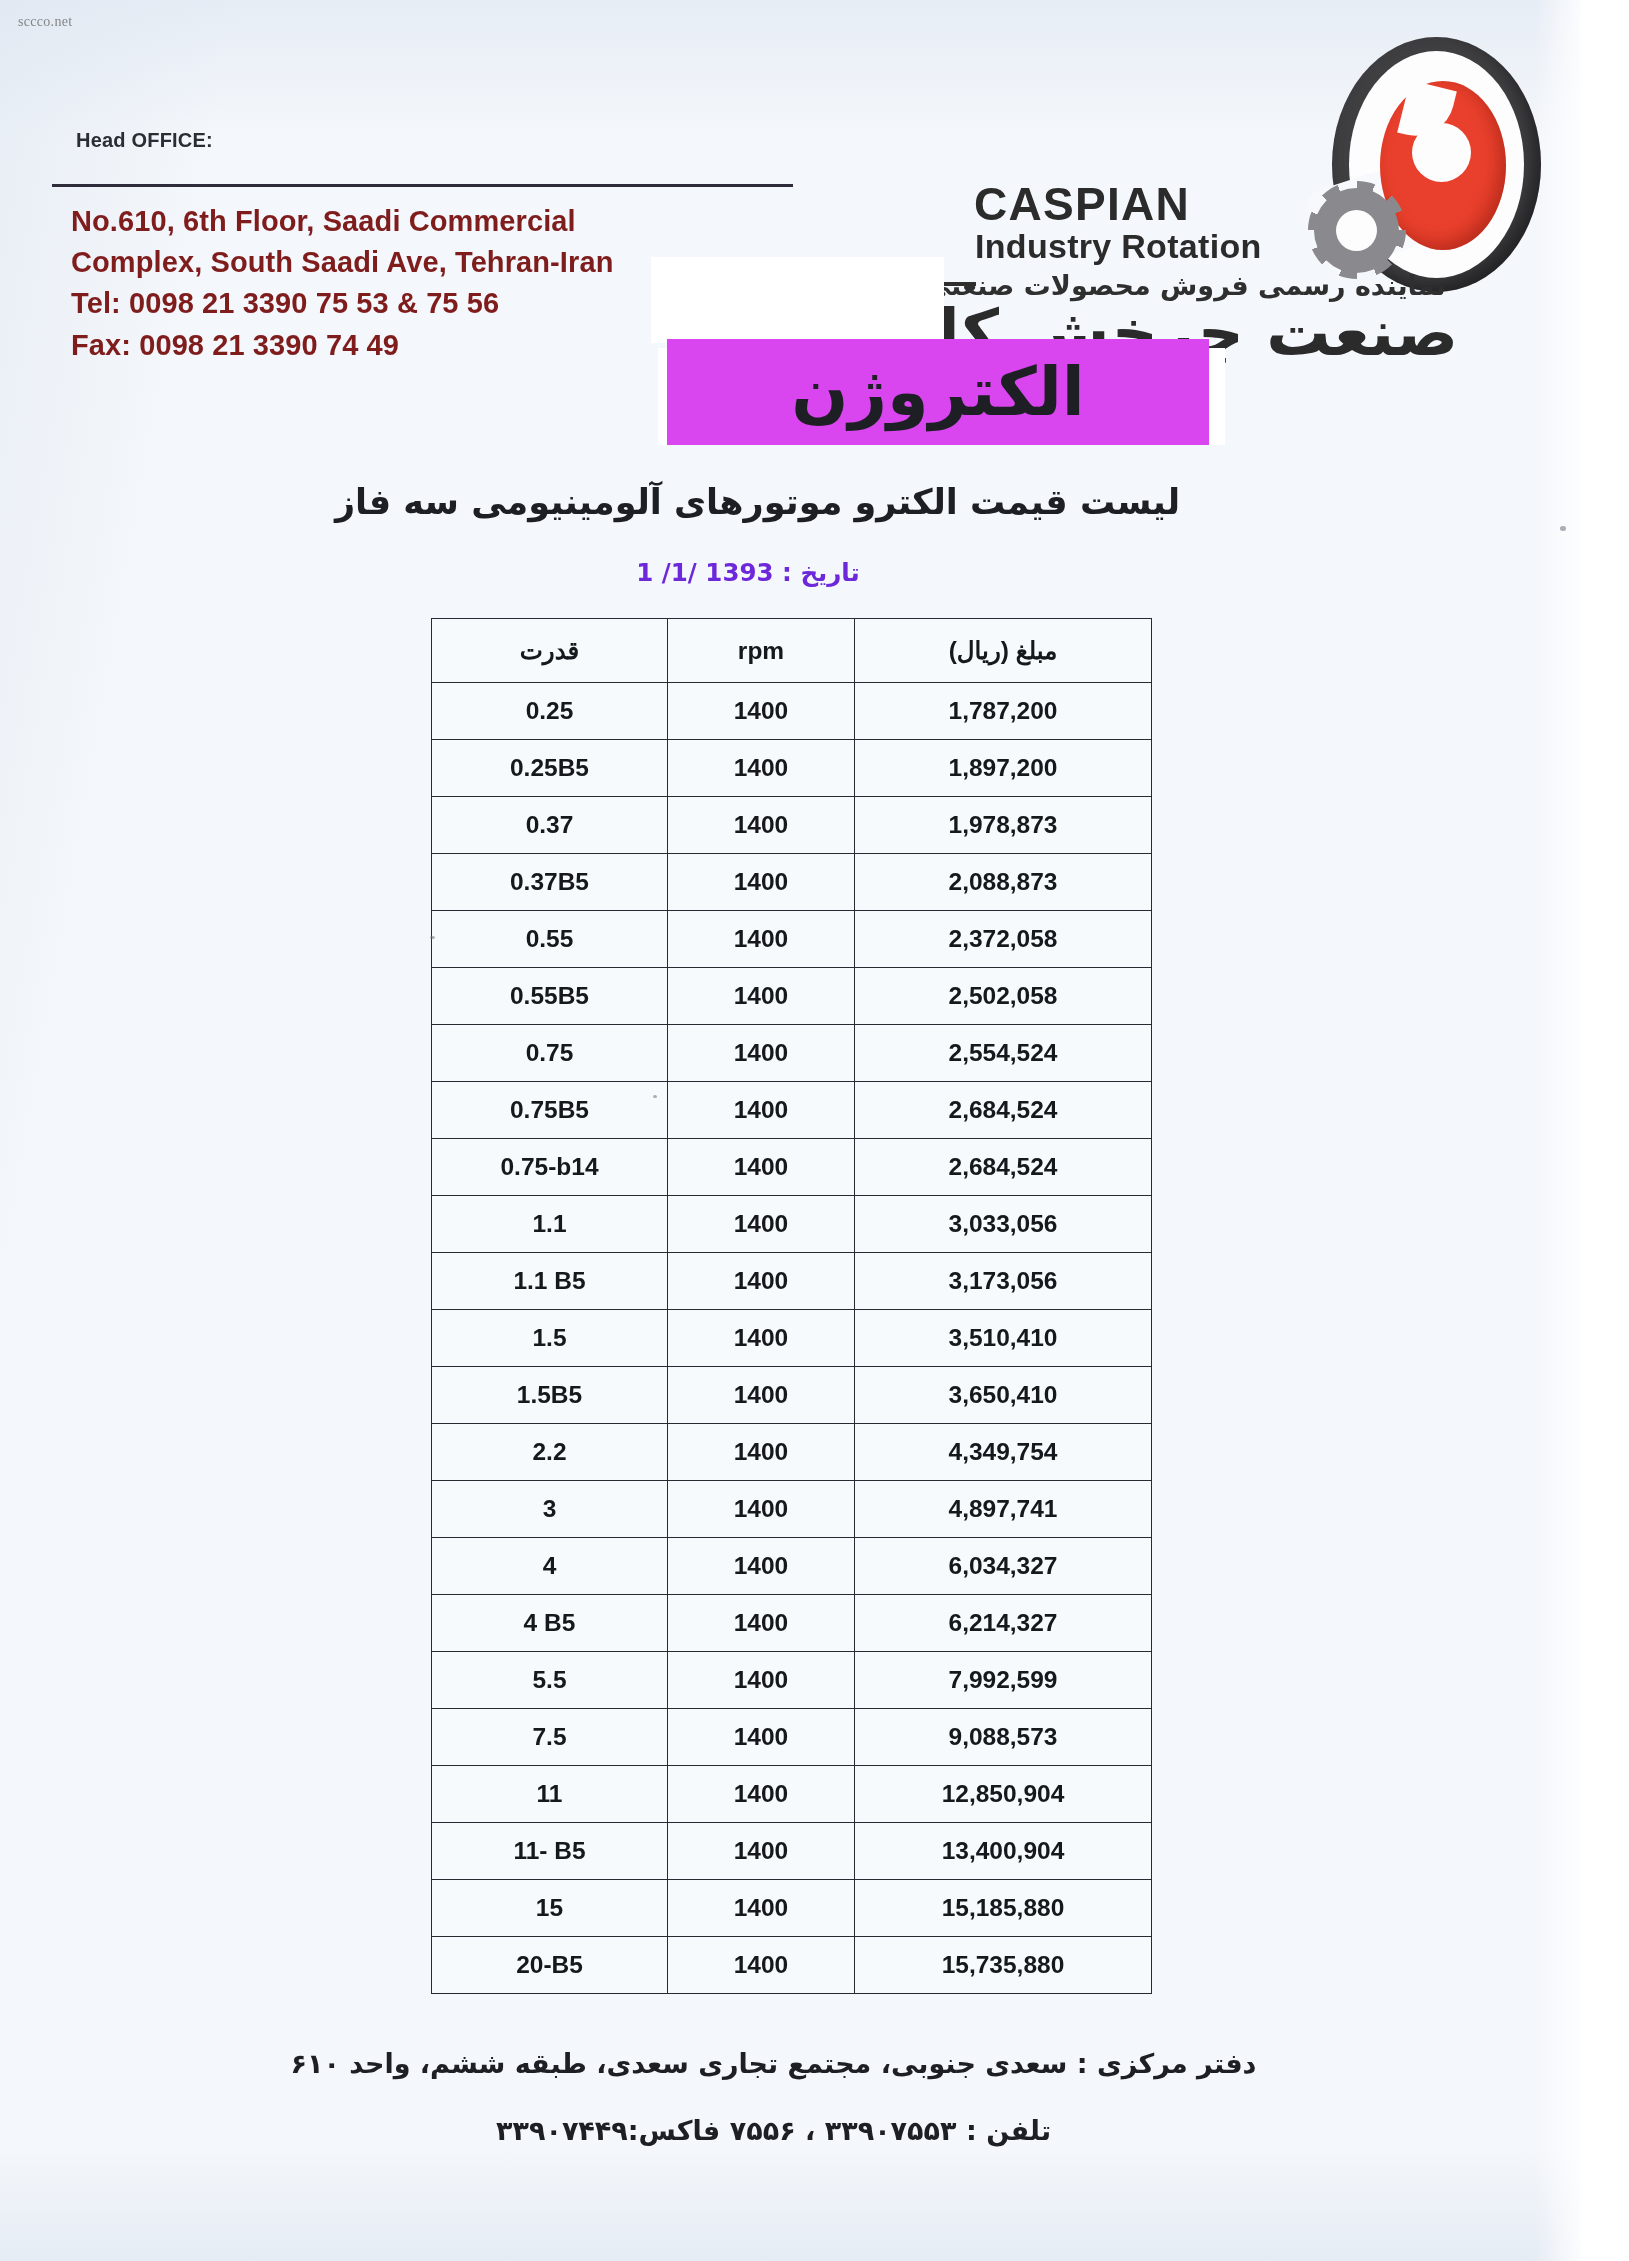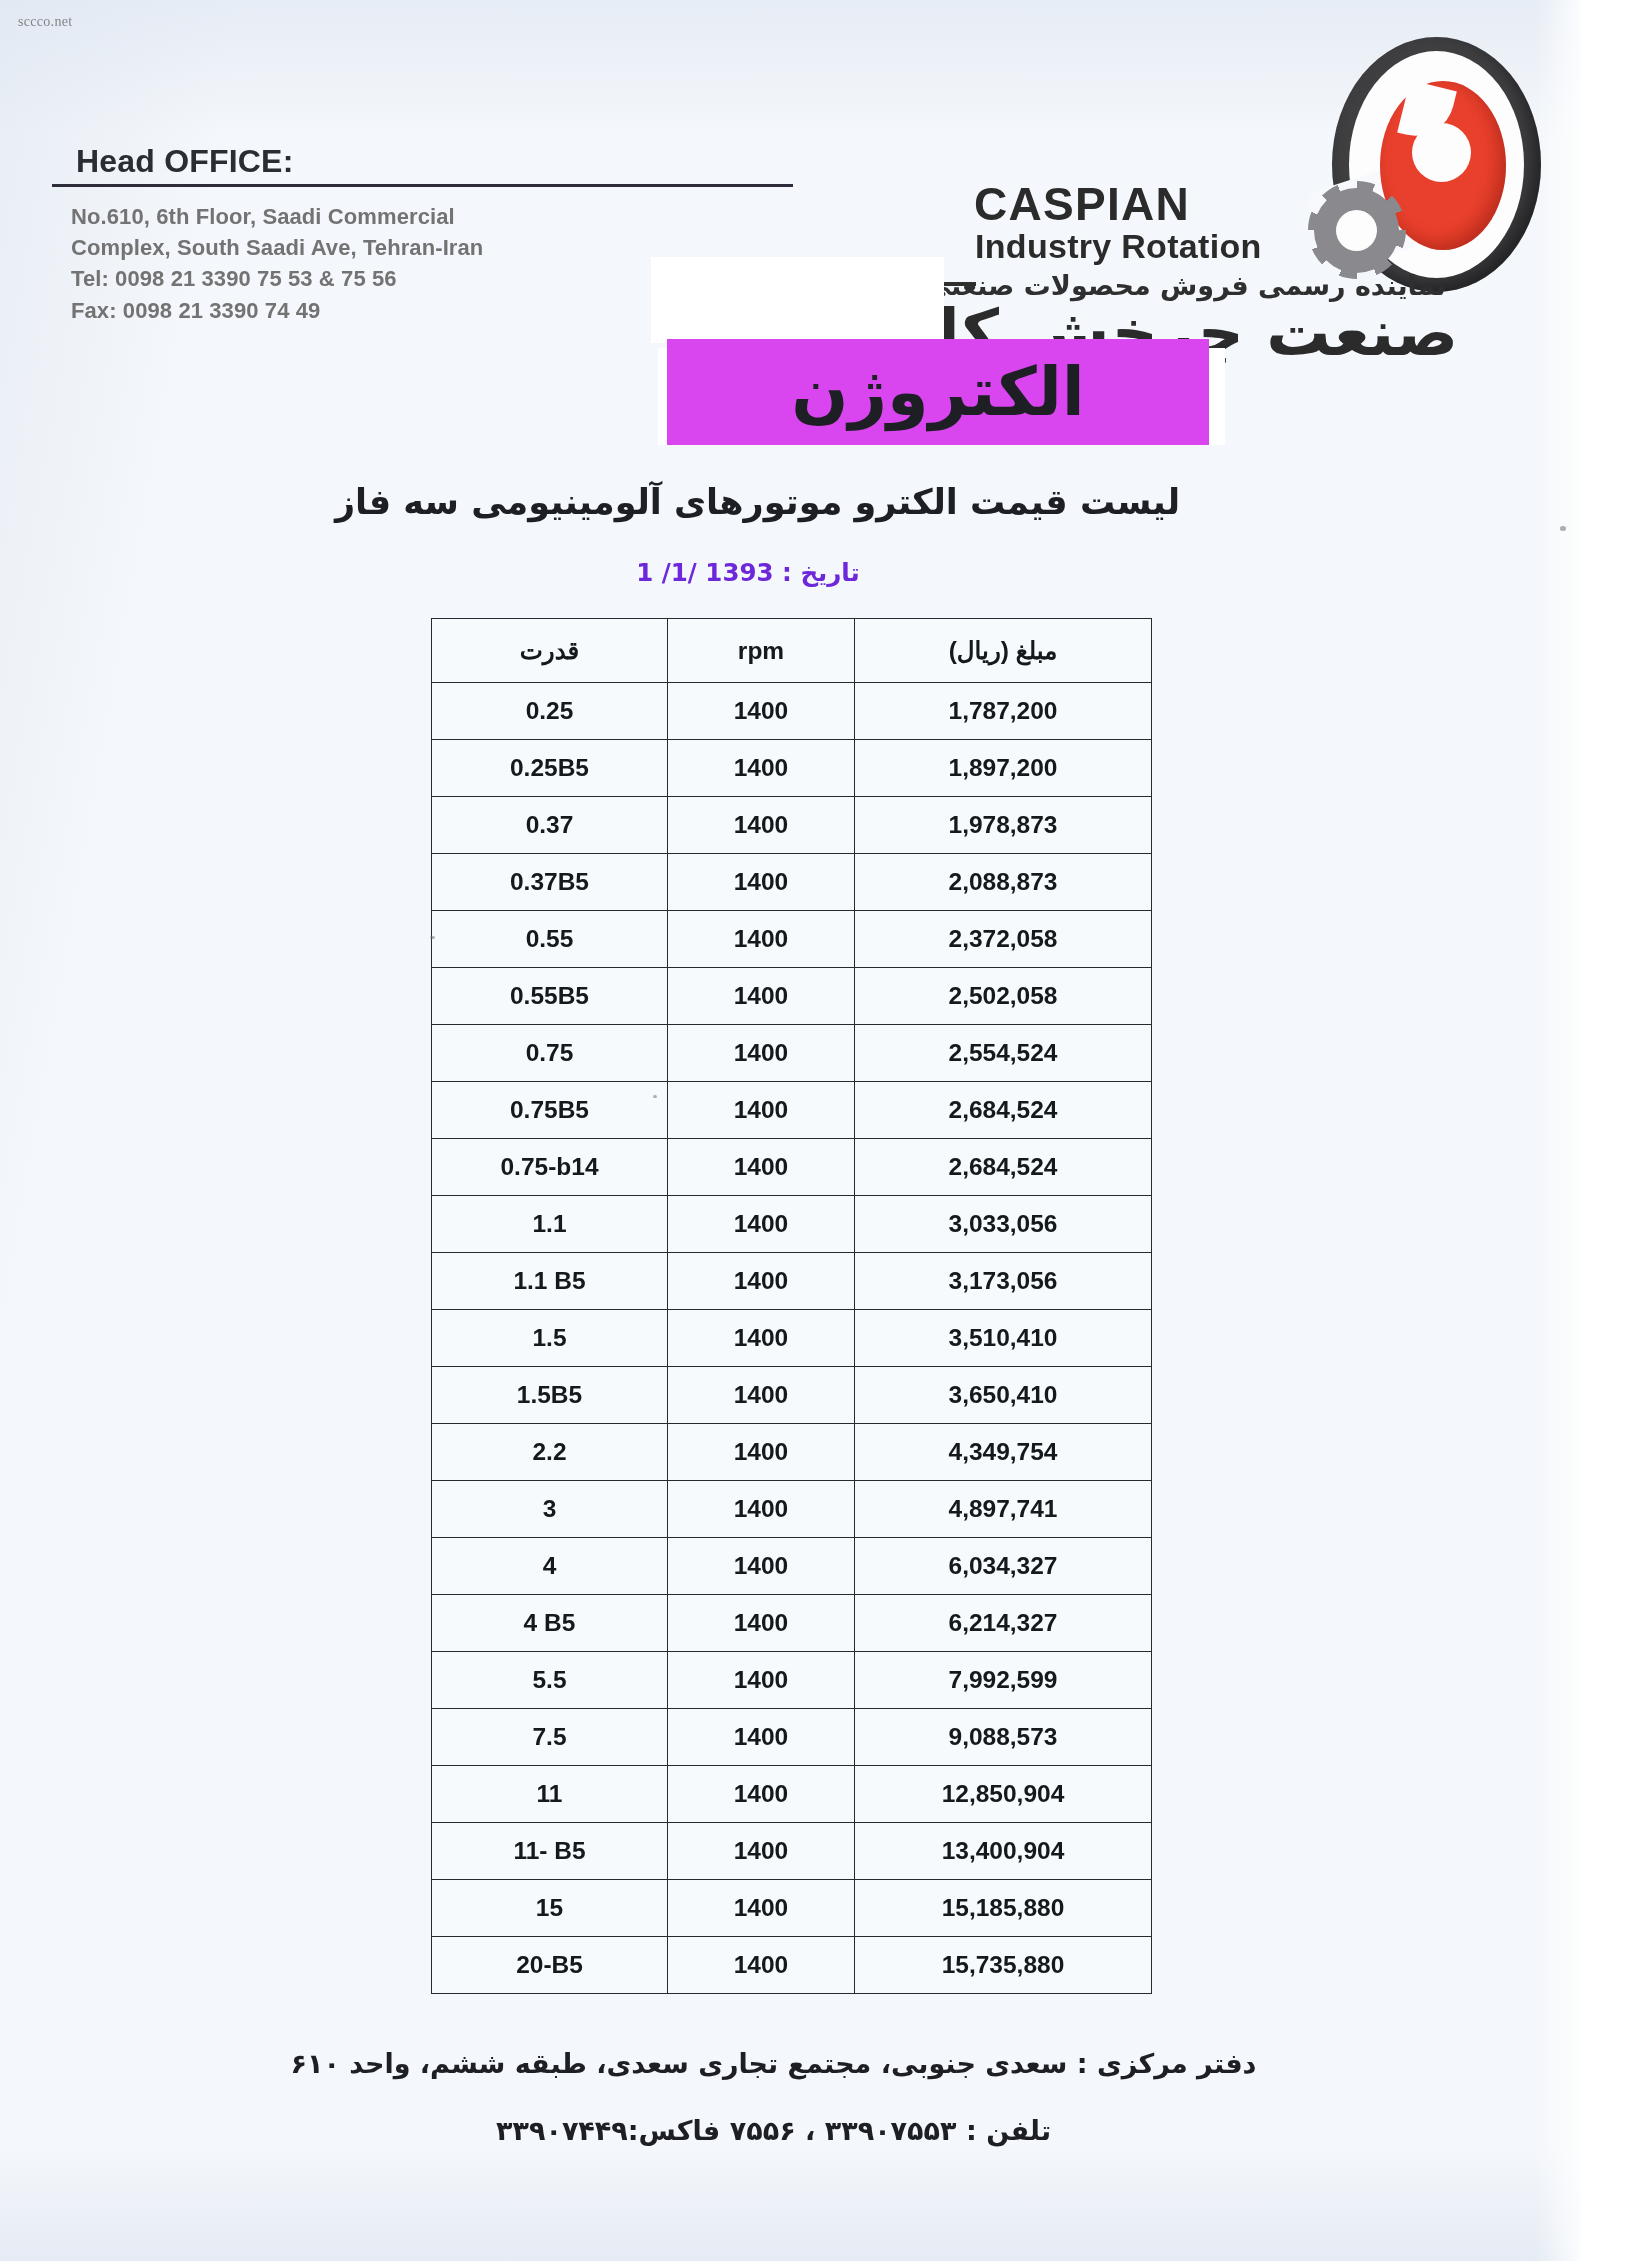--- a/index.html
+++ b/index.html
@@ -61,40 +61,40 @@
     font-family: "Liberation Serif", "DejaVu Serif", serif;
     font-size: 14px;
     letter-spacing: 0.3px;
     color: #737373;
     opacity: .85;
   }
 
   
   .head-office-label {
     left: 76px;
-    top: 143px;
-    font-size: 32px;
+    top: 129px;
+    font-size: 20px;
     font-weight: bold;
     color: #2a2d33;
     letter-spacing: 0.2px;
   }
   .rule {
     left: 52px;
     top: 184px;
     width: 741px;
     height: 3.2px;
     background: #2e2b3a;
   }
   .address {
     left: 71px;
     top: 201px;
-    font-size: 22px;
+    font-size: 29px;
     font-weight: bold;
     line-height: 1.42;
-    color: #737373;
+    color: #7f1d1d;
     white-space: pre-line;
     letter-spacing: 0.1px;
   }
 
   
   .logo-block { left: 948px; top: 19.3px; width: 645px; height: 303px; }
 
   .logo-en {
     position: absolute;
     left: 26px;

